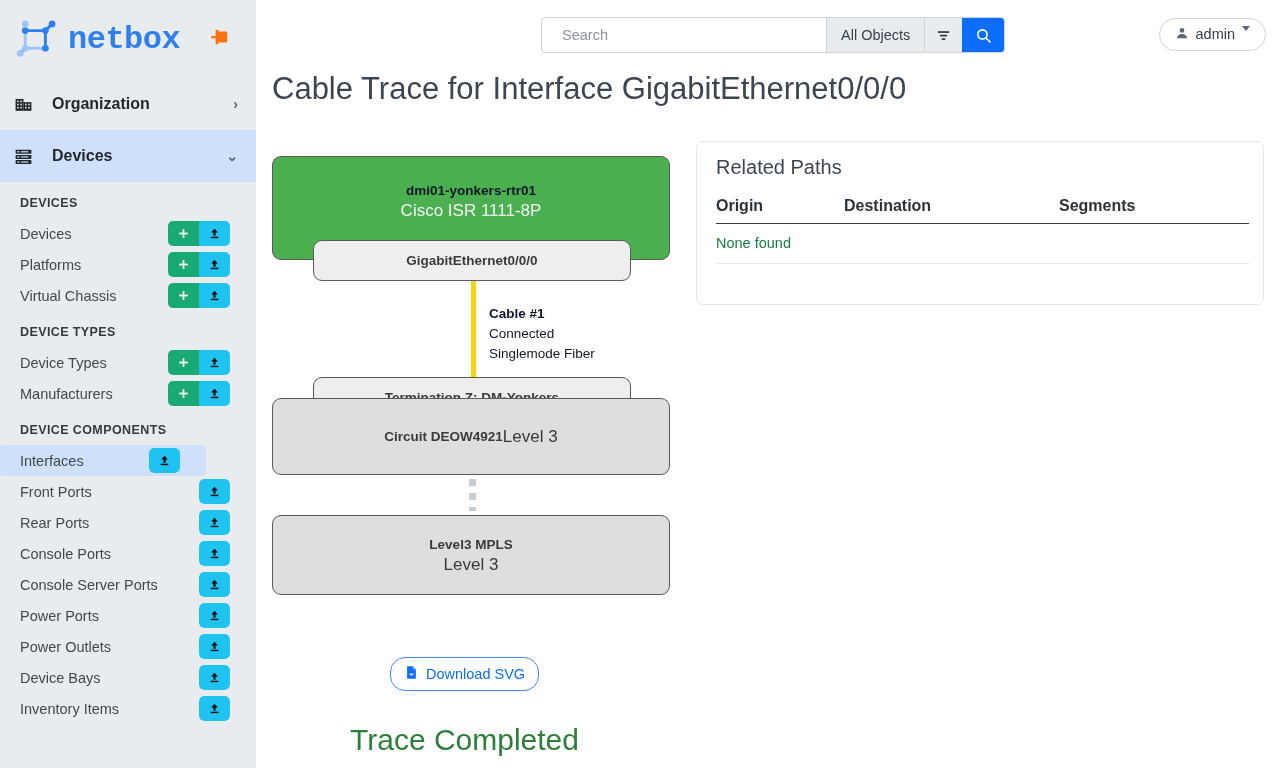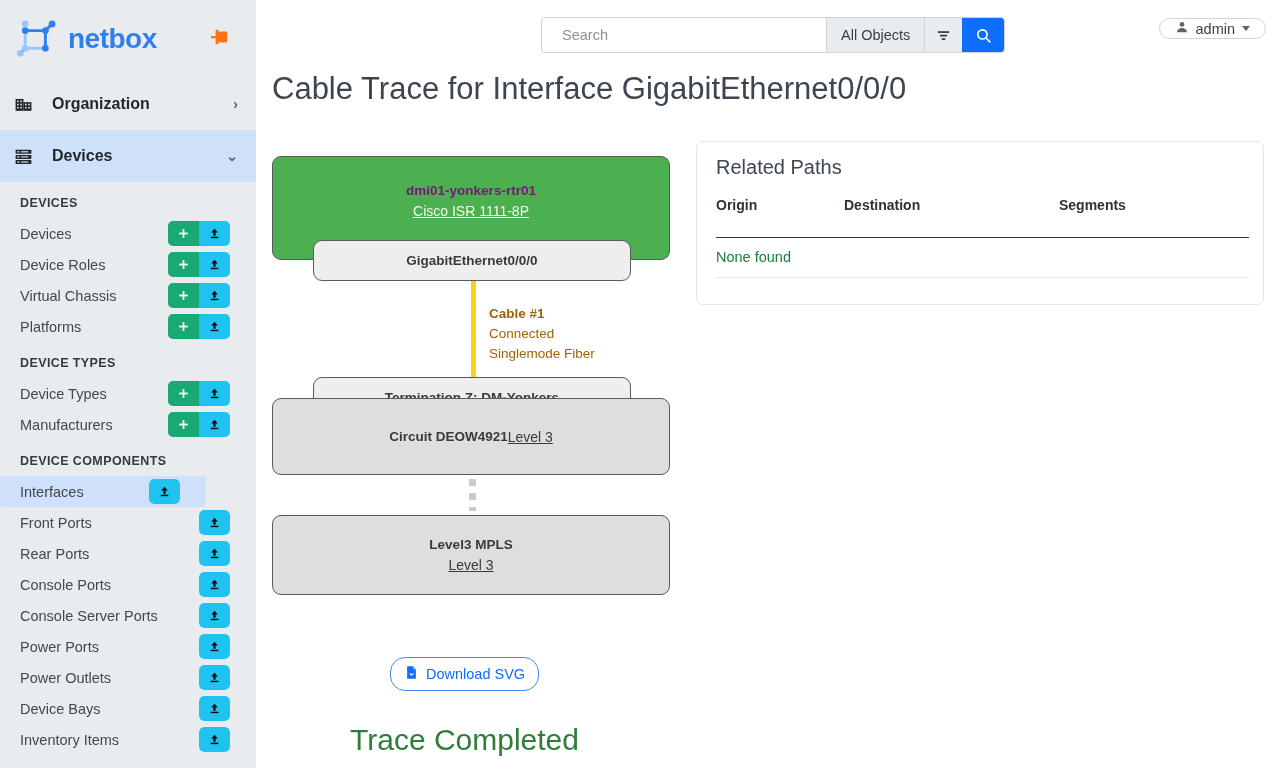--- a/index.html
+++ b/index.html
@@ -20,23 +20,23 @@
     overflow: hidden;
   }
   .brand {
     height: 78px;
     display: flex; align-items: center;
     padding-left: 16px;
     position: relative;
   }
   .brand-logo { width: 42px; height: 42px; flex: 0 0 auto; }
   .brand-word {
-    font-size: 28px; font-weight: 700; color: #2f80ed;
+    font-size: 32px; font-weight: 700; color: #2f80ed;
     letter-spacing: -0.5px; margin-left: 10px;
-    font-family: Liberation Sans, sans-serif;
+    font-family: Liberation Mono, monospace;
   }
   .pin-icon {
     position: absolute; right: 24px; top: 28px;
     width: 22px; height: 18px;
   }
 
   .nav-group {
     display: flex; align-items: center;
     height: 52px; padding: 0 18px 0 14px;
     cursor: pointer;
@@ -101,23 +101,23 @@
     width: 38px; background: #e9ecef; display: flex;
     align-items: center; justify-content: center;
     border-left: 1px solid #ced4da; cursor: pointer;
   }
   .go-btn {
     width: 42px; background: #0d6efd; display: flex;
     align-items: center; justify-content: center; cursor: pointer;
   }
   .user-btn {
     position: absolute; right: 14px; top: 18px;
-    display: flex; align-items: center; gap: 7px;
+    display: flex; gap: 7px;
     border: 1px solid #ced4da; border-radius: 18px;
-    padding: 1px 15px; font-size: 14.5px; color: #37414a;
+    padding: 7px 15px; font-size: 14.5px; color: #37414a;
     background: #fff; cursor: pointer;
   }
   .caret { width: 0; height: 0; border-left: 4.5px solid transparent;
            border-right: 4.5px solid transparent; border-top: 5.5px solid #5b6670; }
 
   
   #main { position: absolute; left: 256px; top: 70px; width: 1024px; height: 698px; background: #fff; }
   .page-title {
     position: absolute; left: 16px; top: 1px;
     font-size: 31px; font-weight: 400; color: #3d4650;
@@ -128,26 +128,26 @@
 
   .node {
     position: relative;
     border: 1px solid #5a5a5a;
     border-radius: 9px;
     text-align: center;
     font-size: 13.5px;
     color: #3a3a3a;
   }
   .node .t1 { font-weight: 700; font-size: 13.5px; }
-  .node .t2 { font-size: 14px; text-decoration: underline; }
+  .node .t2 { font-size: 17px; }
   .node-device {
     width: 398px; height: 104px; background: #4caf50;
     color: #fff; padding-top: 24px; line-height: 20px;
   }
-  .node-device .t1 { color: #701a75; }
+  .node-device .t1 { color: #0f172a; }
   .node-device .t2 { color: #f2f7f2; }
 
   .node-term {
     width: 318px; height: 41px; background: #eeeeee;
     display: flex; align-items: center; justify-content: center;
     margin: 0 auto;
   }
   .node-circuit {
     width: 398px; height: 77px; background: #dedede;
     padding-top: 0; display: flex; flex-direction: row;
@@ -163,21 +163,21 @@
 
   .cable-seg {
     position: relative; height: 96px;
   }
   .cable-line {
     position: absolute; left: 199px; top: 0; width: 5px; height: 96px;
     background: #f5d510;
   }
   .cable-text {
     position: absolute; left: 217px; top: 23px;
-    text-align: left; font-size: 13.5px; line-height: 20px; color: #a16207;
+    text-align: left; font-size: 13.5px; line-height: 20px; color: #0f172a;
   }
   .cable-text .ct1 { font-weight: 700; }
 
   .dot-seg { position: relative; height: 40px; }
   .dot-line {
     position: absolute; left: 197px; top: 4px; width: 7px; height: 32px;
     background: repeating-linear-gradient(to bottom, #c5ccd3 0 7px, transparent 7px 14px);
   }
 
   .dl-btn {
@@ -194,22 +194,22 @@
 
   
   .card {
     position: absolute; left: 440px; top: 71px;
     width: 568px; height: 164px;
     background: #fff; border: 1px solid #e3e5e8; border-radius: 7px;
   }
   .card-title { font-size: 20px; color: #3d4650; padding: 14px 0 0 19px; }
   .rp-table { width: 533px; margin: 18px 0 0 19px; border-collapse: collapse; }
   .rp-table th {
-    text-align: left; font-size: 14px; font-weight: 700; color: #2b3238;
-    padding: 0 0 24px 0; border-bottom: 1.5px solid #31383e;
+    text-align: left; font-size: 16px; font-weight: 700; color: #2b3238;
+    padding: 0 0 8px 0; border-bottom: 1.5px solid #31383e;
   }
   .rp-table td {
     font-size: 14.5px; color: #15803d; padding: 11px 0 12px 0;
     border-bottom: 1px solid #e6e8ea;
   }
   .col-o { width: 128px; } .col-d { width: 215px; }
 </style>
 </head>
 <body>
 
@@ -296,55 +296,38 @@
       </span>
       <span class="mini-btn mini-imp">
         <svg viewBox="0 0 24 24" width="13" height="13" fill="#0a0a0a">
             <path d="M12 3 L18 10 L14 10 L14 16 L10 16 L10 10 L6 10 Z"></path>
             <rect x="5" y="18" width="14" height="2.6"></rect>
           </svg>
       </span>
     </span>
   </div>
   <div class="menu-row">
-    <span class="m-label">Device Roles</span>
+    <span class="m-label">Platforms</span>
     <span class="btn-grp">
       <span class="mini-btn mini-add">
         <svg viewBox="0 0 24 24" width="13" height="13" fill="#fff">
             <rect x="10.4" y="4" width="3.2" height="16"></rect>
             <rect x="4" y="10.4" width="16" height="3.2"></rect>
           </svg>
       </span>
       <span class="mini-btn mini-imp">
         <svg viewBox="0 0 24 24" width="13" height="13" fill="#0a0a0a">
             <path d="M12 3 L18 10 L14 10 L14 16 L10 16 L10 10 L6 10 Z"></path>
             <rect x="5" y="18" width="14" height="2.6"></rect>
           </svg>
       </span>
     </span>
   </div>
   <div class="menu-row">
     <span class="m-label">Virtual Chassis</span>
-    <span class="btn-grp">
-      <span class="mini-btn mini-add">
-        <svg viewBox="0 0 24 24" width="13" height="13" fill="#fff">
-            <rect x="10.4" y="4" width="3.2" height="16"></rect>
-            <rect x="4" y="10.4" width="16" height="3.2"></rect>
-          </svg>
-      </span>
-      <span class="mini-btn mini-imp">
-        <svg viewBox="0 0 24 24" width="13" height="13" fill="#0a0a0a">
-            <path d="M12 3 L18 10 L14 10 L14 16 L10 16 L10 10 L6 10 Z"></path>
-            <rect x="5" y="18" width="14" height="2.6"></rect>
-          </svg>
-      </span>
-    </span>
-  </div>
-  <div class="menu-row">
-    <span class="m-label">Platforms</span>
     <span class="btn-grp">
       <span class="mini-btn mini-add">
         <svg viewBox="0 0 24 24" width="13" height="13" fill="#fff">
             <rect x="10.4" y="4" width="3.2" height="16"></rect>
             <rect x="4" y="10.4" width="16" height="3.2"></rect>
           </svg>
       </span>
       <span class="mini-btn mini-imp">
         <svg viewBox="0 0 24 24" width="13" height="13" fill="#0a0a0a">
             <path d="M12 3 L18 10 L14 10 L14 16 L10 16 L10 10 L6 10 Z"></path>

